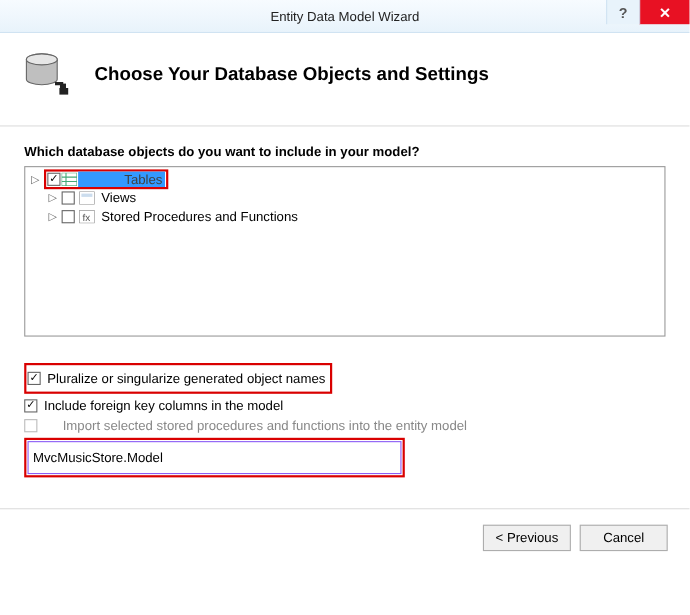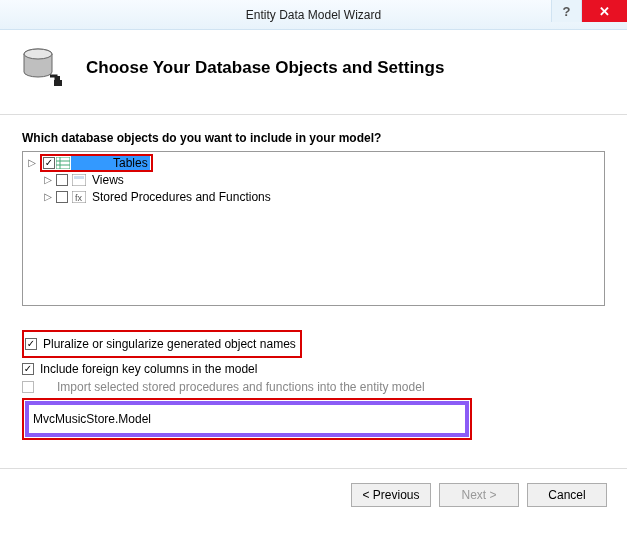--- a/index.html
+++ b/index.html
@@ -88,34 +88,34 @@
   .cbx {
     width: 12px; height: 12px;
     border: 1px solid #666;
     display: inline-flex; align-items: center; justify-content: center;
     font-size: 10px; line-height: 1;
     background: #fff;
   }
   .cbx.checked::after { content: "✓"; color: #000; font-size: 10px; }
   .node-icon { width: 16px; display: inline-flex; justify-content: center; }
   .node-label { padding: 0 2px; }
-  .node-label.sel { background: #3399ff; color: #000000; padding-left: 42px; }
+  .node-label.sel { background: #3399ff; color: #404040; padding-left: 42px; }
   .highlight-red { border: 2px solid #d90000; padding: 0 1px; }
   .highlight-red.tight { display: inline-flex; align-items: center; }
   .options { margin-top: 24px; }
   .opt-row {
     display: flex; align-items: center; gap: 6px;
     margin: 4px 0;
   }
   .opt-row.disabled { color: #888; gap: 23px; }
   .ns-label { margin-top: 10px; }
   .ns-input {
-    width: 444px;
+    width: 340px;
     height: 22px;
-    border: 4px solid #8b5cf6;
+    border: 1px solid #8b5cf6;
     padding: 14px 4px;
     font-family: inherit;
     font-size: 12px;
   }
   .divider { border-top: 1px solid #ddd; margin-top: 18px; }
   .footer {
     display: flex;
     justify-content: flex-end;
     gap: 8px;
     padding: 14px 20px;
@@ -219,15 +219,14 @@
     <div style="display:inline-block;border:2px solid #d90000;padding:1px;">
       <input class="ns-input" type="text" value="MvcMusicStore.Model" style="">
     </div>
   </div>
 </div>
 
 <div class="divider"></div>
 
 <div class="footer">
   <button class="btn">&lt; Previous</button>
-  <button class="btn disabled">Next &gt;</button>
   <button class="btn">Cancel</button>
 </div>
 
 </body></html>

